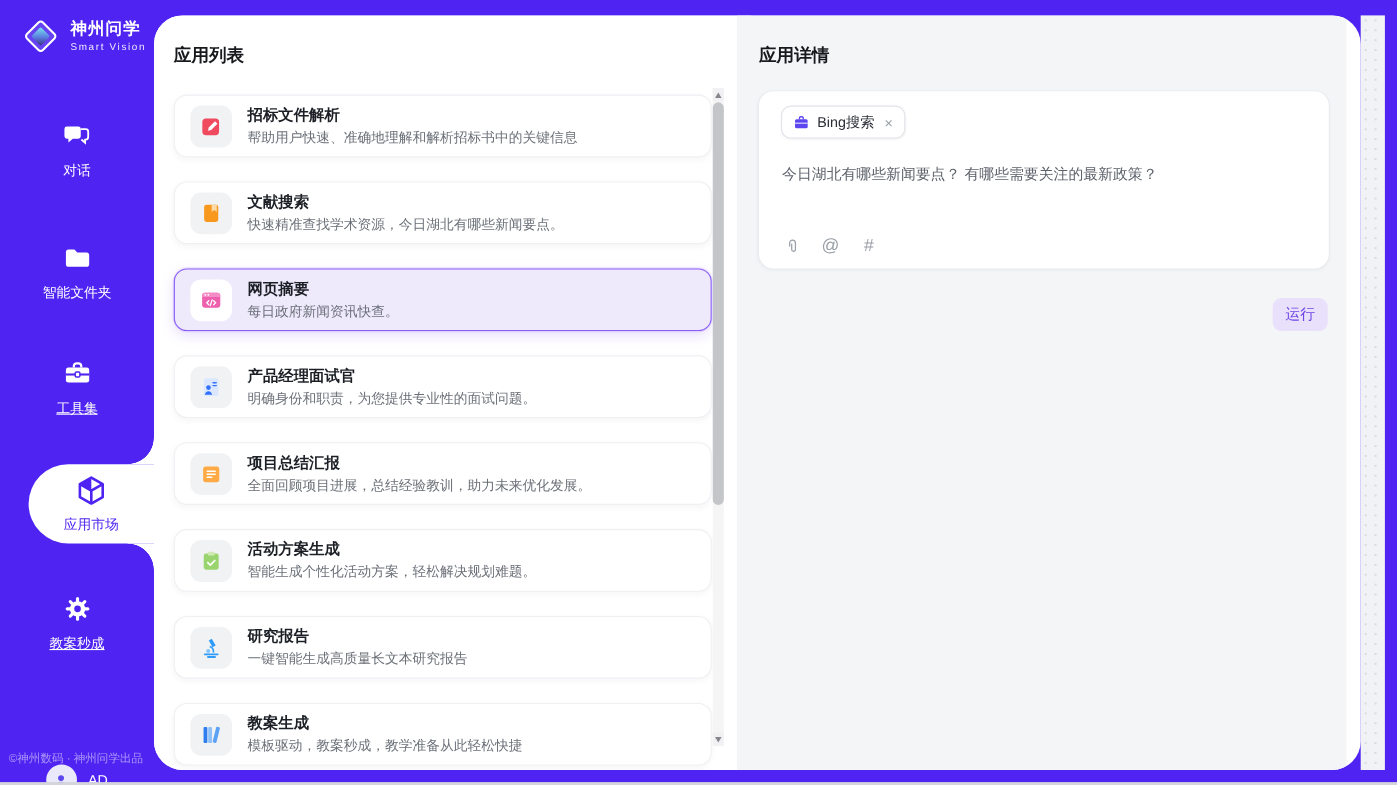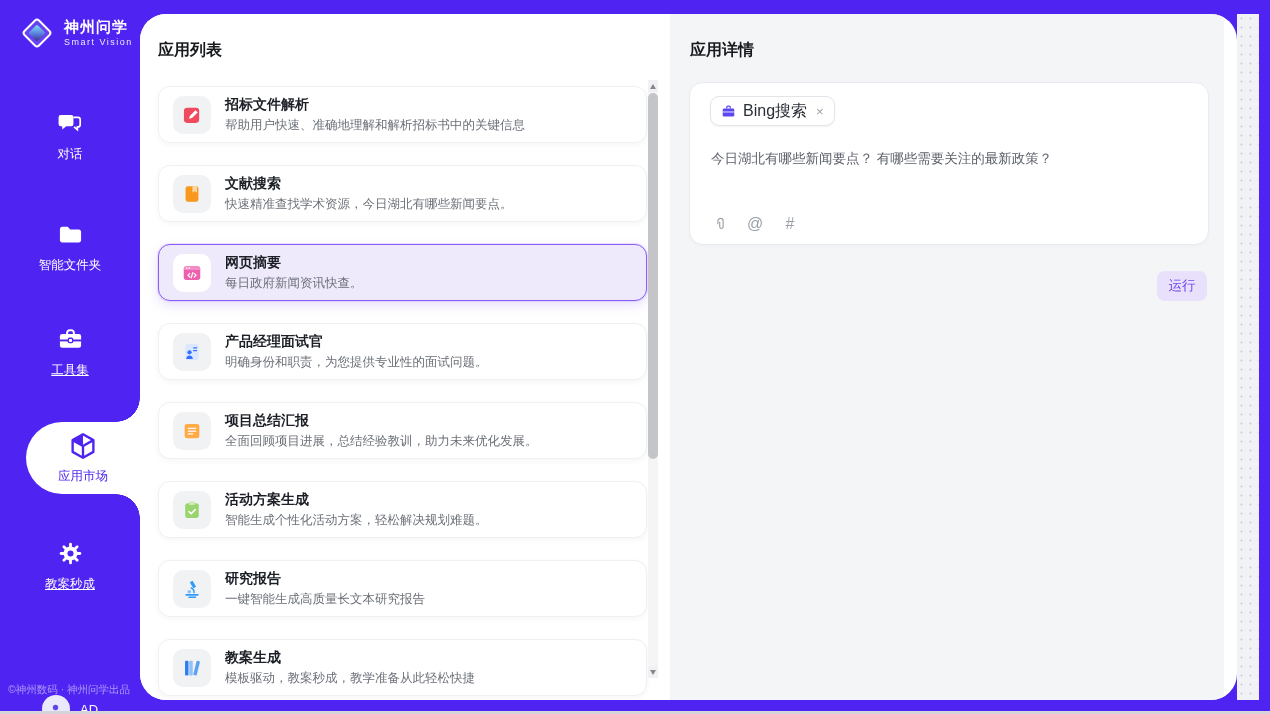--- a/index.html
+++ b/index.html
@@ -68,21 +68,21 @@
   .sb-thumb{position:absolute;left:0;top:13px;width:10px;height:366px;background:#c4c5c9;
     border-radius:5px;cursor:pointer;}
 
   
   .detail-panel{position:absolute;left:530px;top:0;width:554px;height:100%;background:#f4f5f7;}
   .detail-card{position:absolute;left:19px;top:68px;width:520px;height:163px;box-sizing:border-box;
     background:#fff;border:1px solid #e9ebf0;border-radius:14px;box-shadow:0 1px 3px rgba(0,0,0,.03);}
   .tool-tag{position:absolute;left:20px;top:13px;height:30px;box-sizing:border-box;
     display:inline-flex;align-items:center;gap:7px;padding:0 10px;background:#fff;
     border:1px solid #e2e4e9;border-radius:9px;box-shadow:0 1px 2px rgba(0,0,0,.05);cursor:pointer;}
-  .tag-label{font-size:16px;color:#2a2e35;}
+  .tag-label{font-size:13px;color:#2a2e35;}
   .tag-close{color:#9aa0a8;font-size:13px;margin-left:2px;cursor:pointer;line-height:1;}
   .prompt{position:absolute;left:21px;top:66px;width:474px;font-size:13.5px;color:#5c616a;
     line-height:1.5;cursor:text;}
   .composer-tools{position:absolute;left:21px;top:132px;display:flex;align-items:center;gap:17px;}
   .tool-btn{display:flex;align-items:center;justify-content:center;width:18px;height:18px;
     color:#9aa0a8;font-size:16px;cursor:pointer;}
   .run-btn{position:absolute;left:487px;top:257px;width:50px;height:30px;background:#e9e0fb;
     color:#6f45e8;font-size:13.5px;border:none;border-radius:8px;display:flex;align-items:center;
     justify-content:center;cursor:pointer;font-family:inherit;}
 </style>

